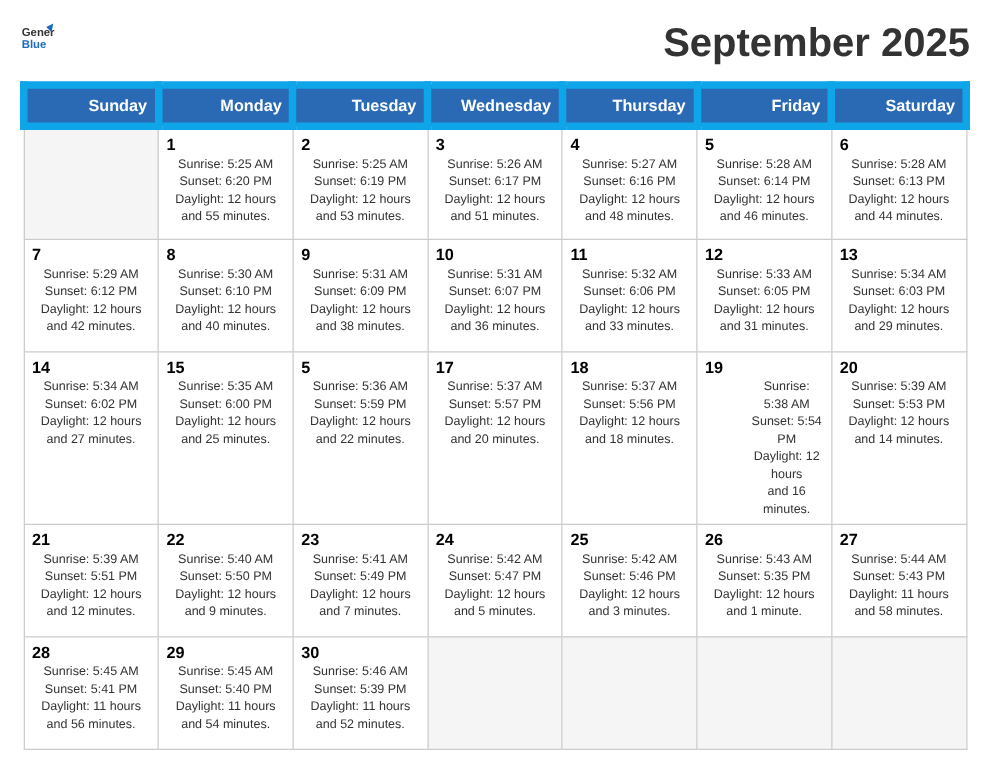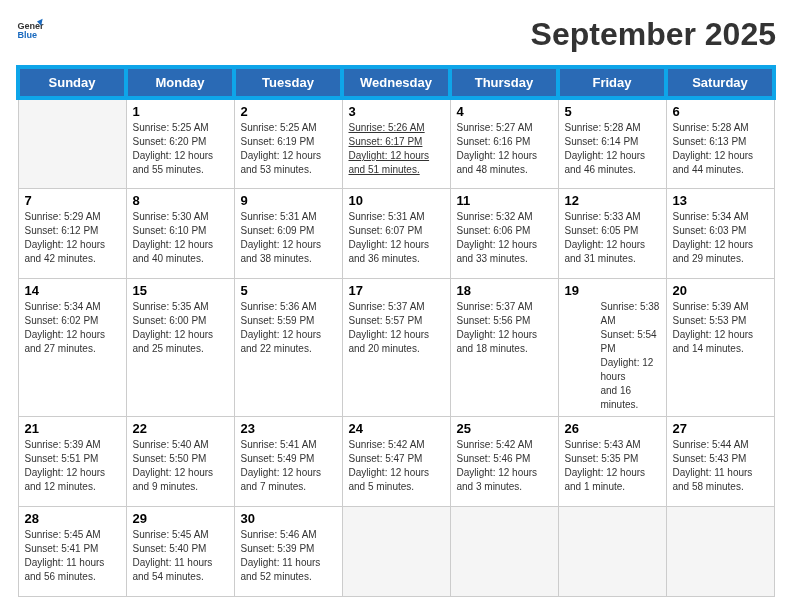--- a/index.html
+++ b/index.html
@@ -39,45 +39,46 @@
       color: #555;
     }
     table {
       width: 100%;
       border-collapse: collapse;
       font-size: 11px;
     }
     thead tr th {
       background: #2a6ab5;
       color: #fff;
-      text-align: center;
+      text-align: right;
       padding: 6px 6px;
       font-size: 13px;
       font-weight: bold;
-      border: 4px solid #0ea5e9;
+      border: 6px solid #0ea5e9;
     }
     tbody tr td {
       vertical-align: top;
       padding: 4px 6px;
       border: 1px solid #ccc;
       height: 90px;
       width: 14.28%;
     }
     tbody tr td.empty {
       background: #f5f5f5;
     }
     .day-num {
       font-weight: bold;
       font-size: 13px;
       margin-bottom: 2px;
     }
     .day-info {
       font-size: 10px;
       color: #333;
       line-height: 1.4;
+      text-align: center;
     }
   </style>
 </head>
 <body>
 
 <div class="header">
   <div class="logo">
     <svg class="logo-icon" viewBox="0 0 40 40">
       <text x="2" y="18" font-size="13" font-weight="bold" fill="#333">General</text>
       <text x="2" y="32" font-size="13" font-weight="bold" fill="#1a6abf">Blue</text>
@@ -113,21 +114,21 @@
         </td>
         <td>
           <div class="day-num">2</div>
           <div class="day-info" style="white-space: pre-line;">Sunrise: 5:25 AM
 Sunset: 6:19 PM
 Daylight: 12 hours
 and 53 minutes.</div>
         </td>
         <td>
           <div class="day-num">3</div>
-          <div class="day-info" style="white-space: pre-line; text-decoration: underline;">Sunrise: 5:26 AM
+          <div class="day-info" style="white-space: pre-line;">Sunrise: 5:26 AM
 Sunset: 6:17 PM
 Daylight: 12 hours
 and 51 minutes.</div>
         </td>
         <td>
           <div class="day-num">4</div>
           <div class="day-info" style="white-space: pre-line;">Sunrise: 5:27 AM
 Sunset: 6:16 PM
 Daylight: 12 hours
 and 48 minutes.</div>

